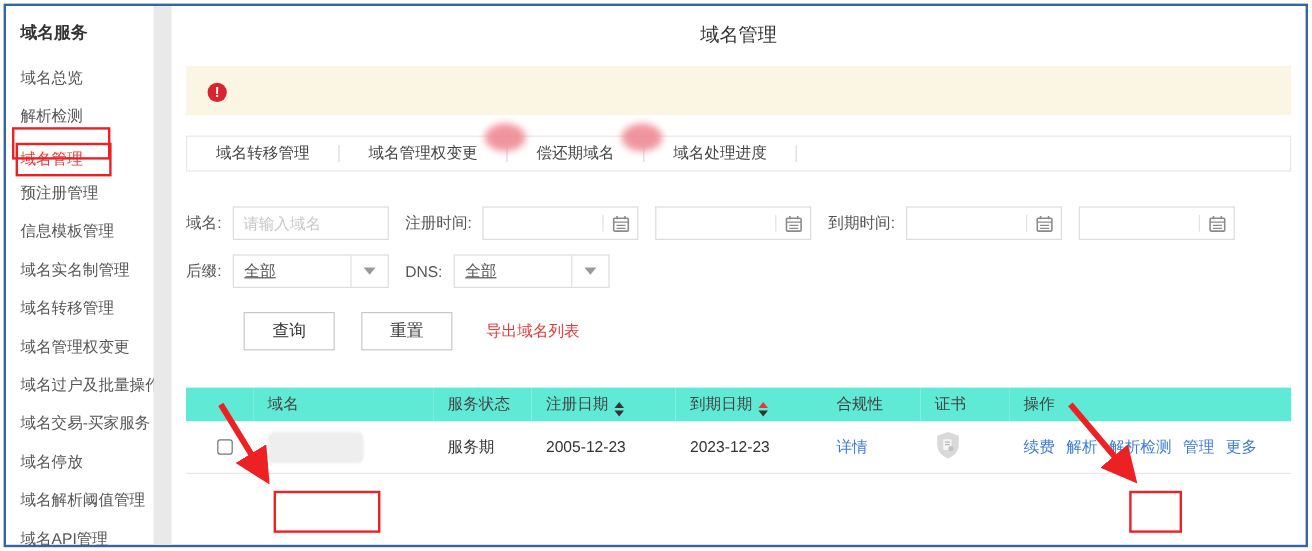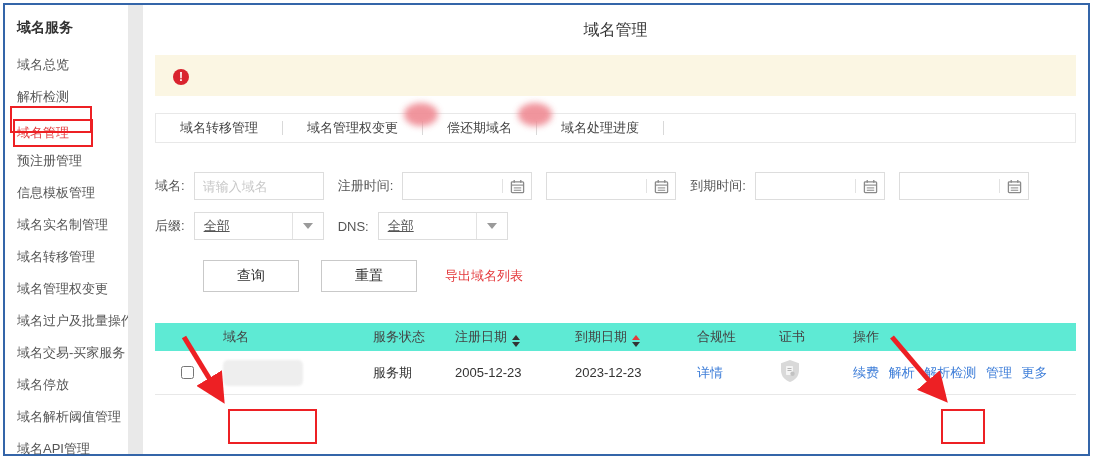--- a/index.html
+++ b/index.html
@@ -36,21 +36,21 @@
   .text-input::placeholder{color:#c8c8c8;}
   .date-input{width:130px;height:28px;border:1px solid #ddd;box-sizing:border-box;display:flex;align-items:center;justify-content:flex-end;gap:7px;padding-right:6px;cursor:text;background:#fff;}
   .vdiv{width:1px;height:14px;background:#e2e2e2;}
   .cal{width:15px;height:15px;display:block;}
   .select{width:130px;height:28px;border:1px solid #ddd;box-sizing:border-box;display:flex;align-items:center;padding-left:9px;cursor:pointer;background:#fff;color:#555;}
   .select .val{flex:1;text-decoration:underline;}
   .caretbox{width:30px;align-self:stretch;border-left:1px solid #e2e2e2;display:flex;align-items:center;justify-content:center;}
   .caret-down{width:0;height:0;border-left:5px solid transparent;border-right:5px solid transparent;border-top:6px solid #9a9a9a;}
 
   .actionrow{margin-top:20px;display:flex;align-items:center;}
-  .btn{width:96px;height:32px;border:1px solid #c9c9c9;background:#fff;font-size:14px;color:#333;cursor:pointer;font-family:inherit;}
+  .btn{width:76px;height:32px;border:1px solid #c9c9c9;background:#fff;font-size:14px;color:#333;cursor:pointer;font-family:inherit;}
   .btn-query{margin-left:48px;}
   .btn-reset{margin-left:22px;}
   .export-link{margin-left:28px;font-size:13px;color:#e4393c;text-decoration:none;cursor:pointer;}
 
   table.grid{margin-top:31px;width:100%;border-collapse:collapse;font-size:13px;table-layout:fixed;}
   .grid thead th{background:#5eead4;height:28px;font-weight:normal;color:#444;text-align:left;padding:0 0 0 12px;white-space:nowrap;}
   .grid tbody td{height:43px;border-bottom:1px solid #e8e8e8;color:#333;padding:0 0 0 12px;white-space:nowrap;}
   .grid .chk{margin-left:14px;}
   .sort{display:inline-flex;flex-direction:column;gap:2px;margin-left:5px;vertical-align:1px;}
   .tri-up{width:0;height:0;border-left:4px solid transparent;border-right:4px solid transparent;border-bottom:5px solid #333;}

